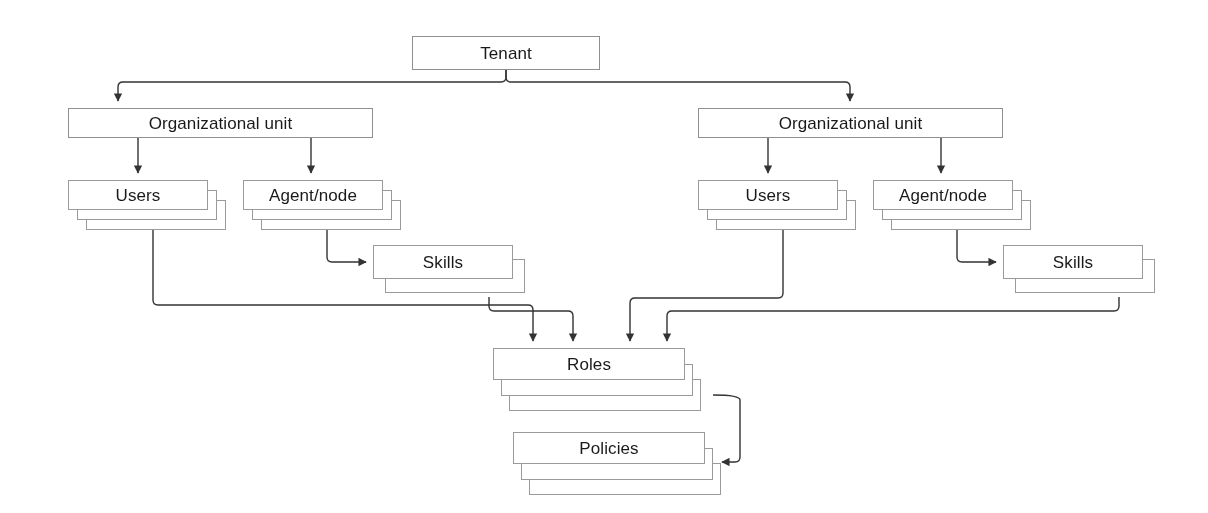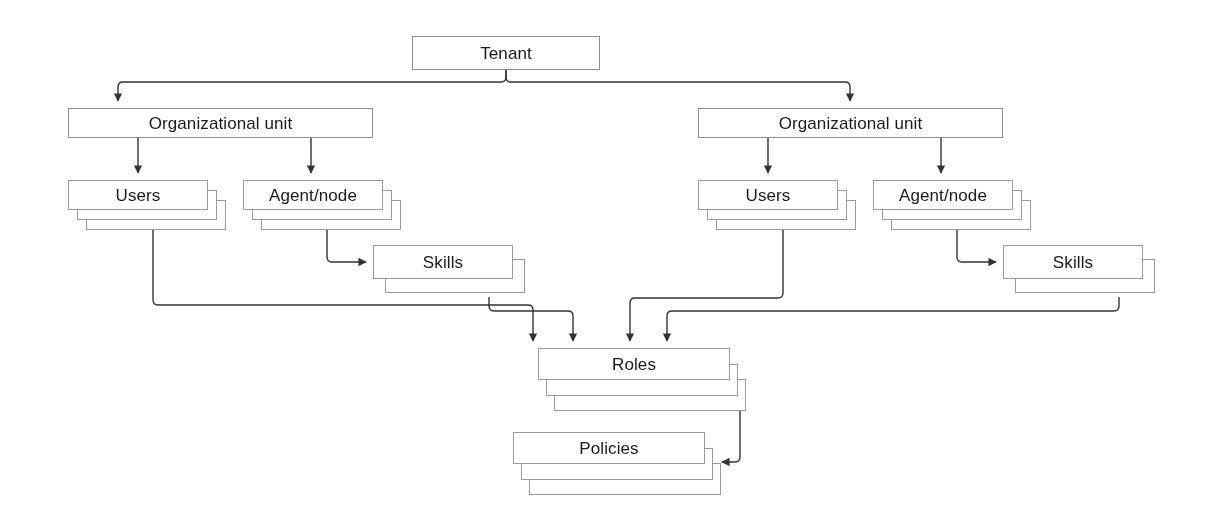--- a/index.html
+++ b/index.html
@@ -157,21 +157,21 @@
       </div>
     </div>
 
     <div class="node stacked" style="left:1003px; top:245px; width:140px; height:34px;">
       <div class="shadow-card" style="left:12px; top:14px; width:140px; height:34px;"></div>
       <div class="face-card" style="left:0; top:0; width:140px; height:34px;">
         <span>Skills</span>
       </div>
     </div>
 
-    <div class="node stacked" style="left:538px; top:348px; width:192px; height:32px;">
+    <div class="node stacked" style="left:493px; top:348px; width:192px; height:32px;">
       <div class="shadow-card" style="left:16px; top:31px; width:192px; height:32px;"></div>
       <div class="shadow-card" style="left:8px; top:16px; width:192px; height:32px;"></div>
       <div class="face-card" style="left:0; top:0; width:192px; height:32px;">
         <span>Roles</span>
       </div>
     </div>
 
     <div class="node stacked" style="left:513px; top:432px; width:192px; height:32px;">
       <div class="shadow-card" style="left:16px; top:31px; width:192px; height:32px;"></div>
       <div class="shadow-card" style="left:8px; top:16px; width:192px; height:32px;"></div>

